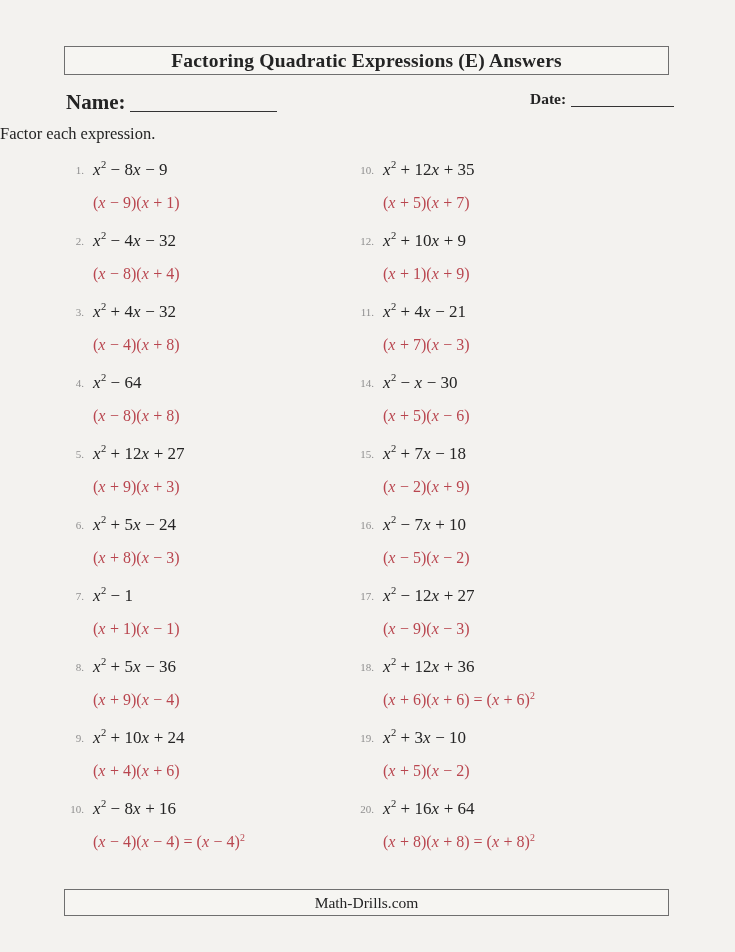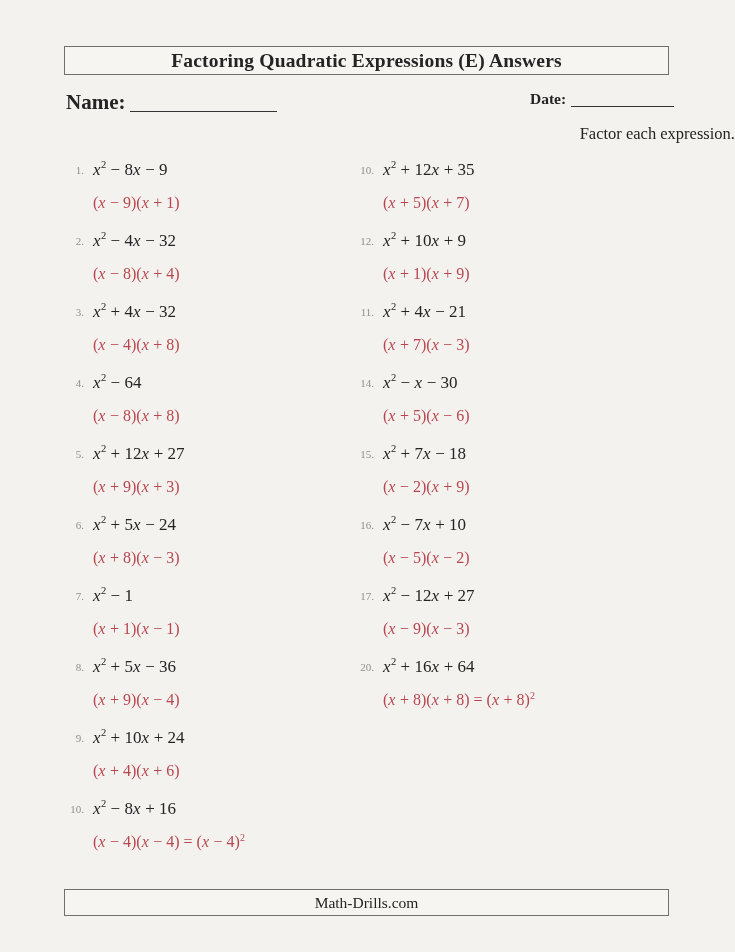--- a/index.html
+++ b/index.html
@@ -42,21 +42,21 @@
     transform: translateY(3px);
     margin-left: 5px;
   }
   #name-blank { width: 147px; }
   #date-blank { width: 103px; }
 
   #instruction {
     position: absolute;
     left: 0; top: 124px;
     width: 735px;
-    text-align: right;
+    text-align: left;
     font-size: 16.5px;
   }
 
   #problems {
     position: absolute;
     left: 64px;
     top: 160px;
     width: 606px;
     display: flex;
   }
@@ -230,21 +230,35 @@
   </div>
 
   <div class="problem">
     <span class="pnum">17.</span>
     <div class="pbody">
       <div class="expr"><i>x</i><sup>2</sup> − 12<i>x</i> + 27</div>
       <div class="ans">(<i>x</i> − 9)(<i>x</i> − 3)</div>
     </div>
   </div>
 
-
+  <div class="problem">
+    <span class="pnum">18.</span>
+    <div class="pbody">
+      <div class="expr"><i>x</i><sup>2</sup> + 12<i>x</i> + 36</div>
+      <div class="ans">(<i>x</i> + 6)(<i>x</i> + 6) = (<i>x</i> + 6)<sup>2</sup></div>
+    </div>
+  </div>
+
+  <div class="problem">
+    <span class="pnum">19.</span>
+    <div class="pbody">
+      <div class="expr"><i>x</i><sup>2</sup> + 3<i>x</i> − 10</div>
+      <div class="ans">(<i>x</i> + 5)(<i>x</i> − 2)</div>
+    </div>
+  </div>
 
   <div class="problem">
     <span class="pnum">20.</span>
     <div class="pbody">
       <div class="expr"><i>x</i><sup>2</sup> + 16<i>x</i> + 64</div>
       <div class="ans">(<i>x</i> + 8)(<i>x</i> + 8) = (<i>x</i> + 8)<sup>2</sup></div>
     </div>
   </div>
 </div>
 </div>

